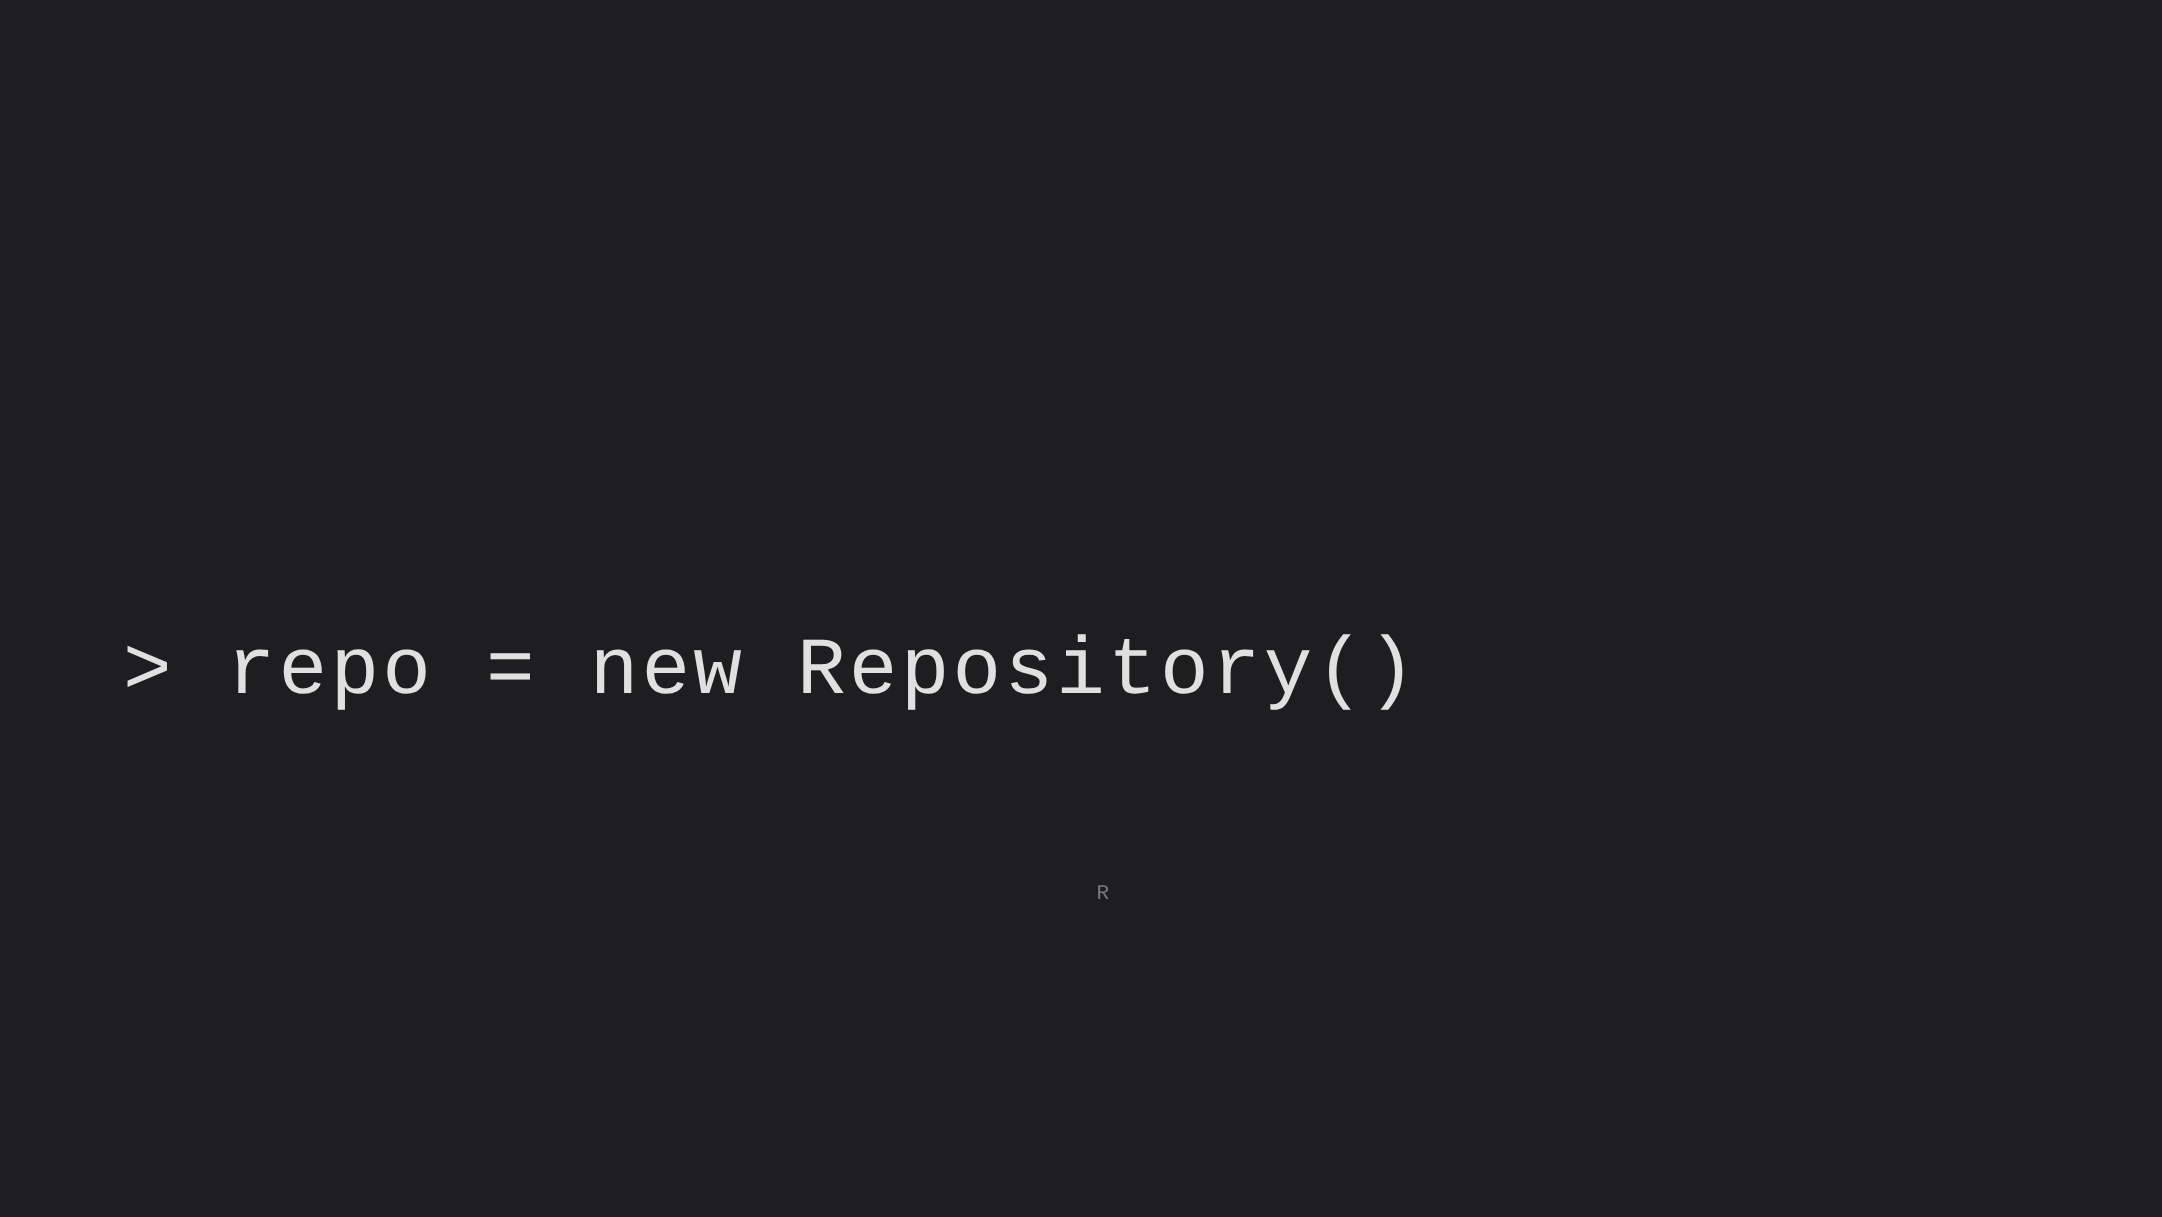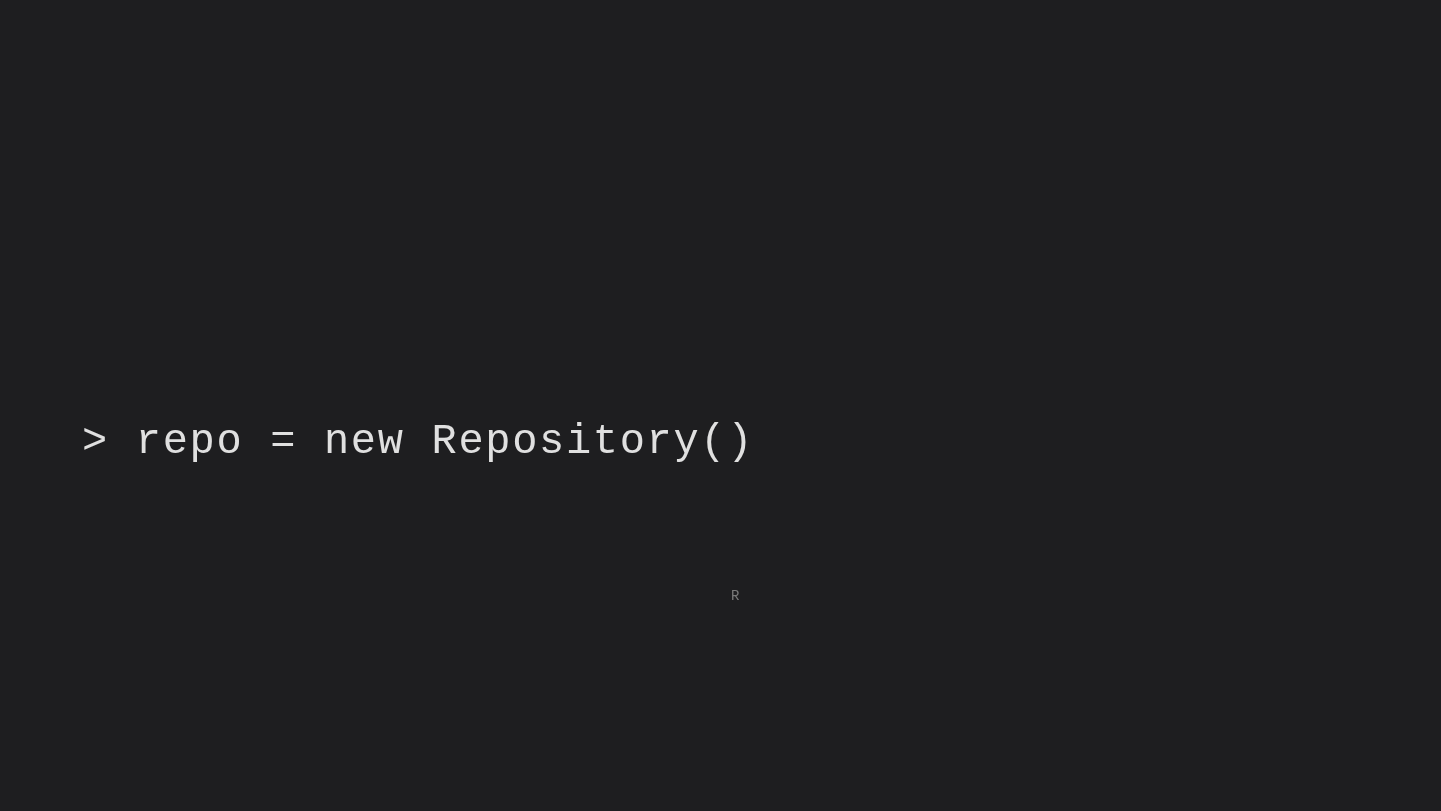--- a/index.html
+++ b/index.html
@@ -13,21 +13,21 @@
       background-color: #1e1e20;
       font-family: 'Courier New', Courier, monospace;
       color: #e8e8e8;
       overflow: hidden;
       position: relative;
     }
     .code-line {
       position: absolute;
       left: 82px;
       top: 418px;
-      font-size: 42px;
+      font-size: 54px;
       letter-spacing: 0.04em;
       white-space: pre;
       font-weight: normal;
       color: #e0e0e0;
     }
     .stray-letter {
       position: absolute;
       left: 731px;
       top: 588px;
       font-size: 14px;

